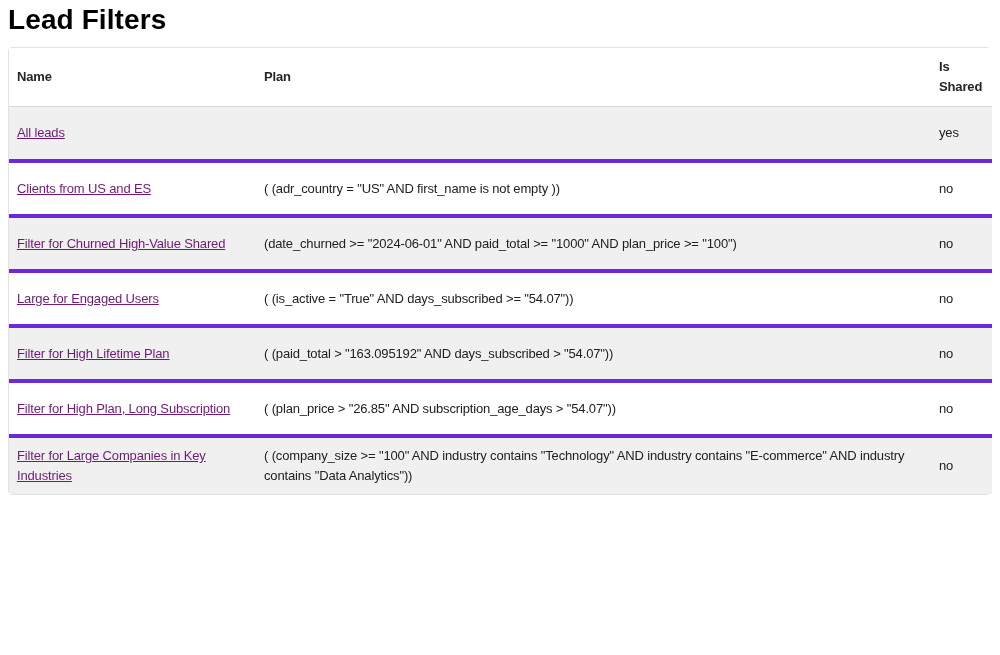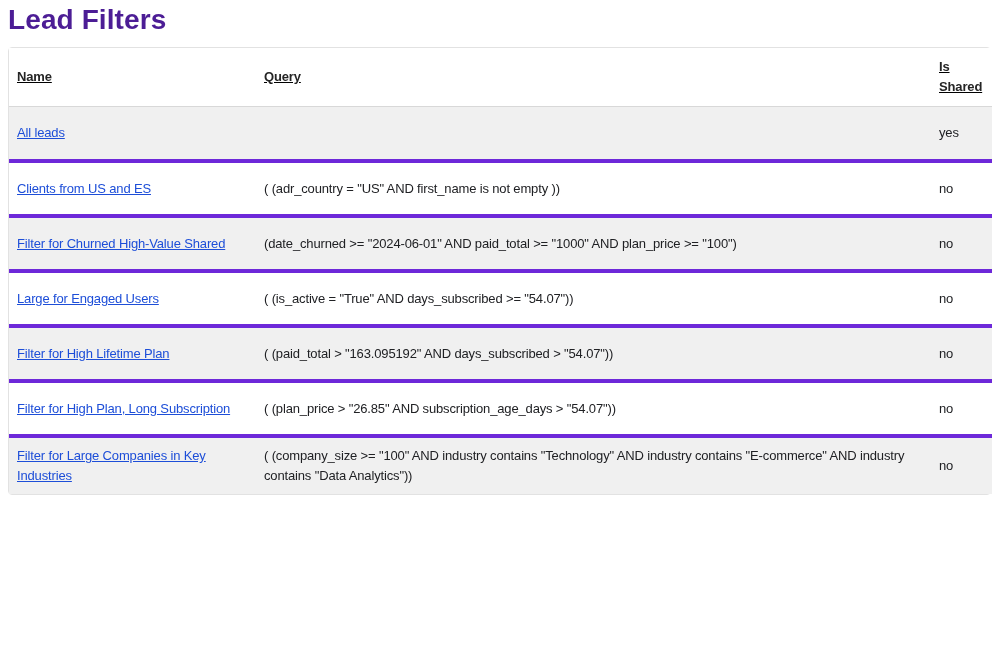--- a/index.html
+++ b/index.html
@@ -13,21 +13,21 @@
     font-family: "Liberation Sans", sans-serif;
   }
   .page {
     padding: 4px 9px 0 8px;
   }
   h1.page-title {
     margin: 0 0 11px 0;
     font-size: 28px;
     line-height: 32px;
     font-weight: 700;
-    color: #4c1d95;
+    color: #000000;
     letter-spacing: 0.1px;
   }
   .card {
     width: 983px;
     background: #ffffff;
     border: 1px solid #e2e2e2;
     border-radius: 4px;
   }
   table.filters {
     width: 100%;
@@ -40,33 +40,33 @@
   th, td {
     text-align: left;
     vertical-align: middle;
     padding: 8px;
     font-size: 13px;
     line-height: 20px;
     letter-spacing: -0.15px;
     color: #202124;
     word-wrap: break-word;
   }
-  thead tr { height: 58px; text-decoration: underline; }
+  thead tr { height: 58px; }
   thead th {
     font-weight: 700;
     color: #252525;
     border-bottom: 1px solid #d8d8d8;
     background: #ffffff;
   }
   tbody tr { height: 55px; }
   tbody tr + tr { border-top: 4px solid #6d28d9; }
   tbody tr:nth-child(odd)  { background: #f0f0f0; }
   tbody tr:nth-child(even) { background: #ffffff; }
   td.c-name a {
-    color: #1d4ed8;
+    color: #701a75;
     text-decoration: underline;
     cursor: pointer;
   }
   td.c-query { padding-right: 14px; }
 </style>
 </head>
 <body>
 
 <div class="page">
   <h1 class="page-title">Lead Filters</h1>
@@ -74,21 +74,21 @@
   <div class="card">
     <table class="filters">
       <colgroup>
         <col class="col-name">
         <col class="col-query">
         <col class="col-shared">
       </colgroup>
       <thead>
         <tr>
           <th>Name</th>
-          <th>Query</th>
+          <th>Plan</th>
           <th>Is Shared</th>
         </tr>
       </thead>
       <tbody id="filters-body">
   <tr>
     <td class="c-name"><a href="#">All leads</a></td>
     <td class="c-query"></td>
     <td class="c-shared">yes</td>
   </tr>
 

